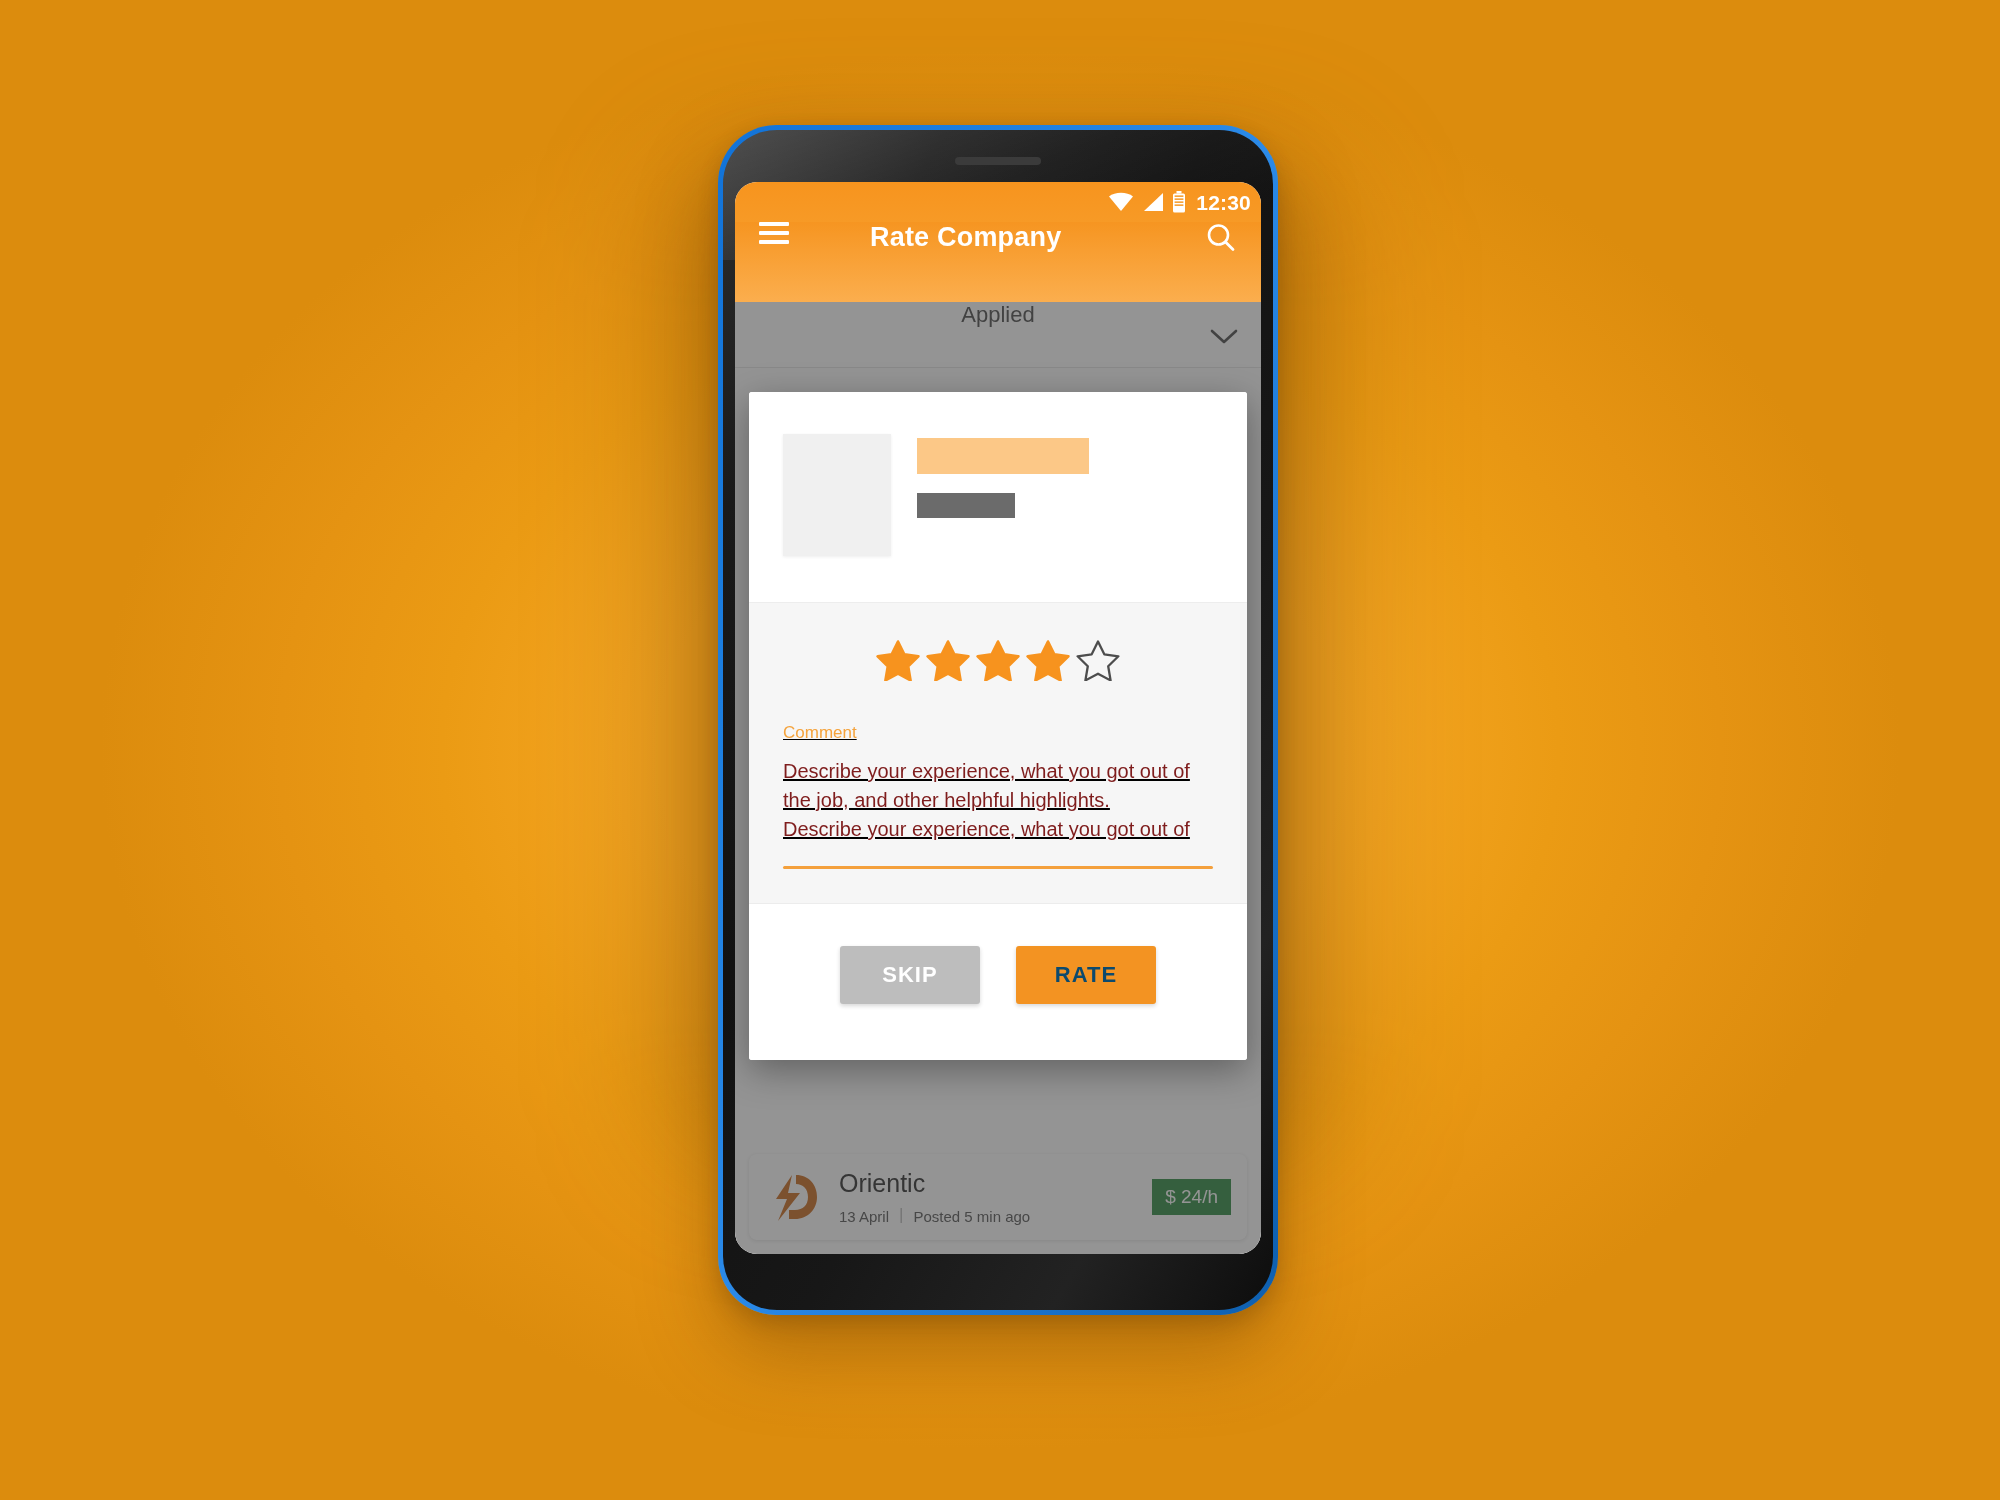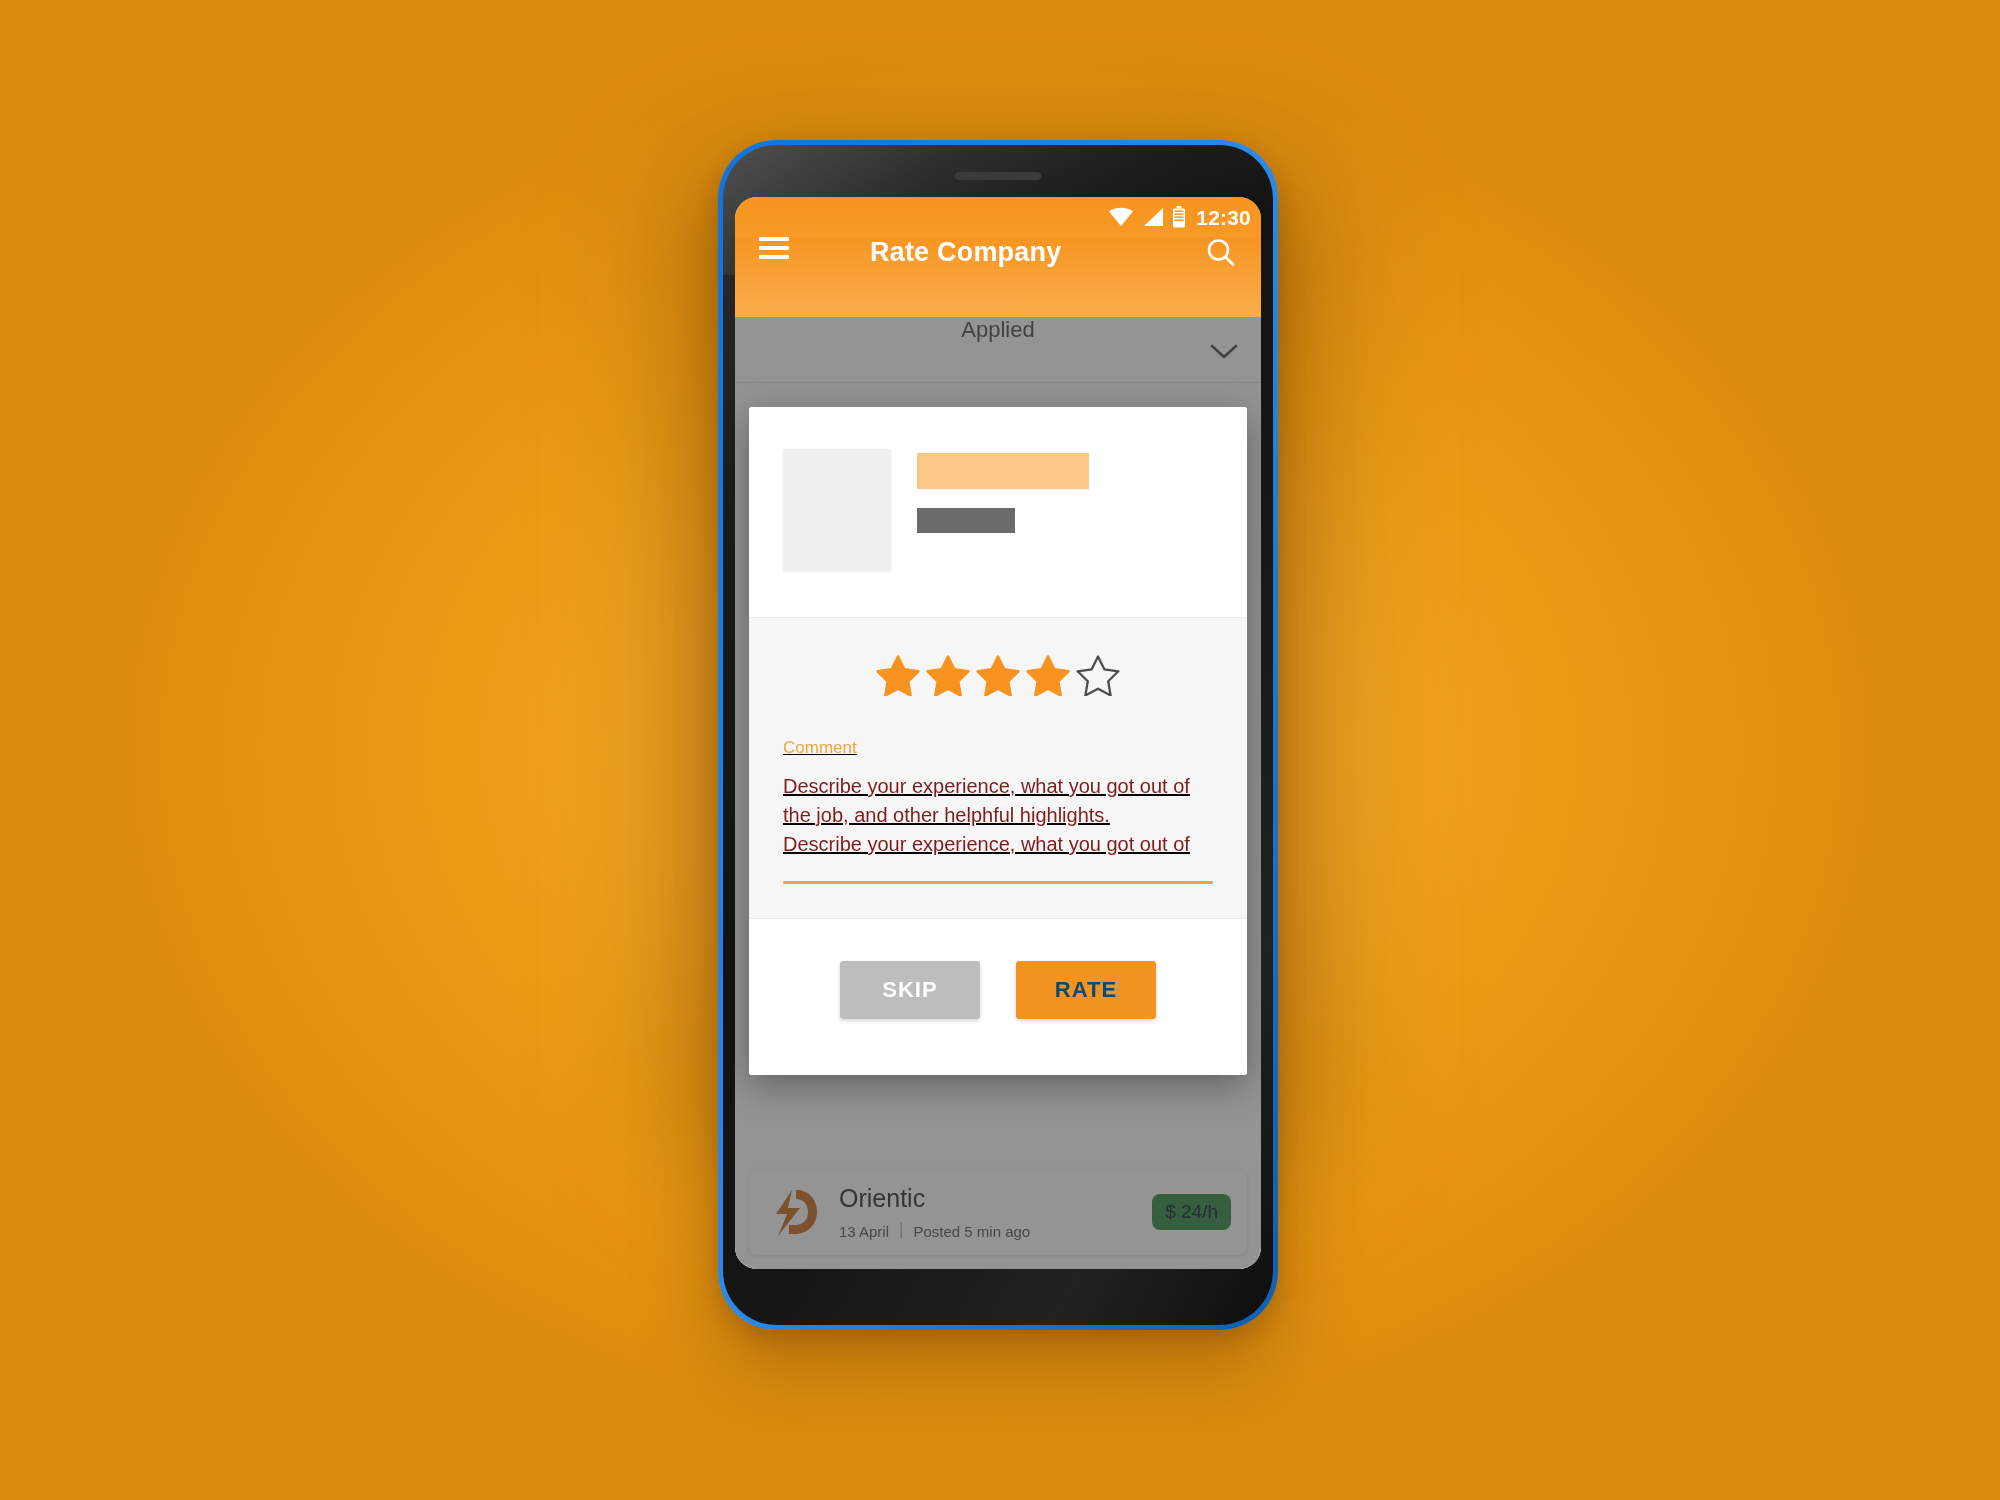--- a/index.html
+++ b/index.html
@@ -32,21 +32,21 @@
     height: 1010px;
     border-radius: 90px;
     background: rgba(120, 70, 0, 0.30);
     filter: blur(65px);
   }
 
   
   .phone {
     position: absolute;
     left: 718px;
-    top: 140px;
+    top: 125px;
     width: 560px;
     height: 1190px;
     border-radius: 58px;
     background: linear-gradient(115deg, #1273d8 0%, #1d7fe0 25%, #2b8ae8 50%, #1a74cf 75%, #0e5fae 100%);
     padding: 5px;
     box-shadow: 0 36px 80px rgba(90, 50, 0, 0.38),
                 0 8px 20px rgba(80, 45, 0, 0.22);
   }
 
   .phone-bezel {
@@ -229,24 +229,24 @@
     gap: 10px;
   }
   .job-meta .sep {
     color: #b9b9b9;
     font-size: 17px;
   }
 
   .job-rate {
     flex: 0 0 auto;
     background: #2e8b42;
-    color: #0f172a;
+    color: #ffffff;
     font-size: 19px;
     padding: 7px 13px;
-    border-radius: 8px;
+    border-radius: 0;
     white-space: nowrap;
   }
 
   
   .scrim {
     position: absolute;
     left: 0; top: 120px; right: 0; bottom: 0;
     background: rgba(60, 60, 60, 0.55);
   }
 

